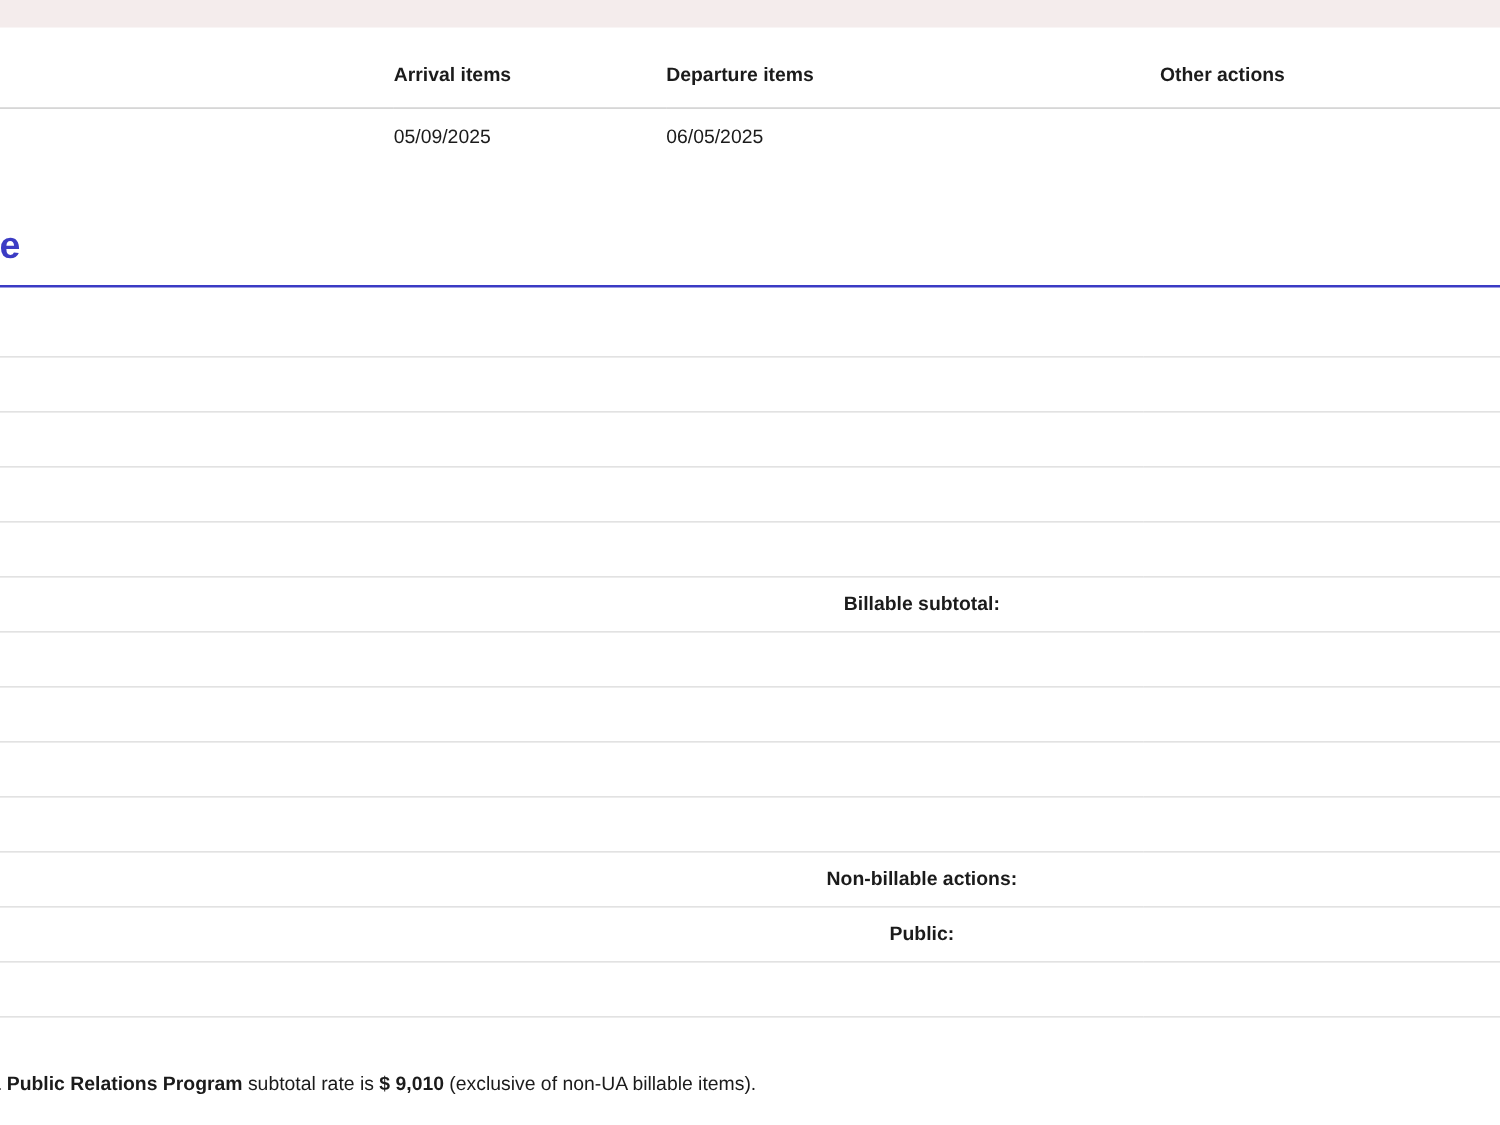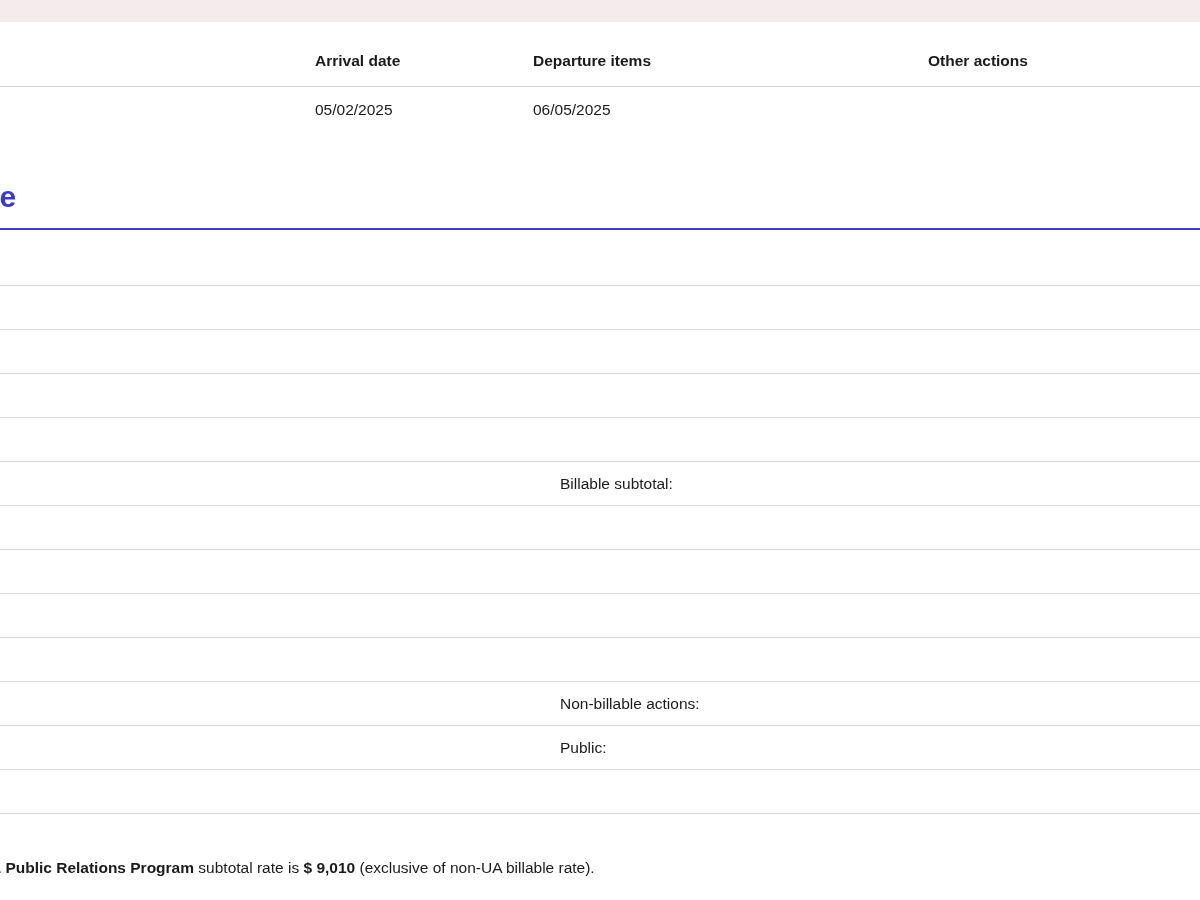--- a/index.html
+++ b/index.html
@@ -94,22 +94,22 @@
   }
   .estimate-table td {
     height: 43px;
     padding: 0;
     vertical-align: middle;
     color: #1b1b1b;
   }
   .cell-label { width: 790px; padding-left: 0; }
   .cell-amount-label {
     width: 355px;
-    text-align: left;
-    font-weight: normal;
+    text-align: center;
+    font-weight: bold;
   }
   .cell-amount {
     width: 355px;
     text-align: right;
     padding-right: 20px;
   }
 
   
   .footnote {
     position: absolute;
@@ -126,29 +126,29 @@
 <body>
 
 <div class="page">
 
   <div class="top-strip"></div>
 
   <table class="trip-table">
     <thead>
       <tr>
         <th class="col-location"></th>
-        <th class="col-arrival">Arrival date</th>
+        <th class="col-arrival">Arrival items</th>
         <th class="col-departure">Departure items</th>
         <th class="col-other">Other actions</th>
       </tr>
     </thead>
     <tbody>
       <tr>
         <td>t Maarten (West Indies)</td>
-        <td>05/02/2025</td>
+        <td>05/09/2025</td>
         <td>06/05/2025</td>
         <td></td>
       </tr>
     </tbody>
   </table>
 
   <div class="estimate-heading">stimate</div>
   <div class="heading-rule"></div>
 
   <table class="estimate-table">
@@ -215,16 +215,16 @@
       </tr>
       <tr>
         <td class="cell-label"></td>
         <td class="cell-amount-label"></td>
         <td class="cell-amount"></td>
       </tr>
     </tbody>
   </table>
 
   <div class="footnote">
-    <b>n The Caribbean: Advertising &amp; Public Relations Program</b><span> subtotal rate is </span><b>$ 9,010</b><span> (exclusive of non-UA billable rate).</span>
+    <b>n The Caribbean: Advertising &amp; Public Relations Program</b><span> subtotal rate is </span><b>$ 9,010</b><span> (exclusive of non-UA billable items).</span>
   </div>
 
 </div>
 
 </body></html>

